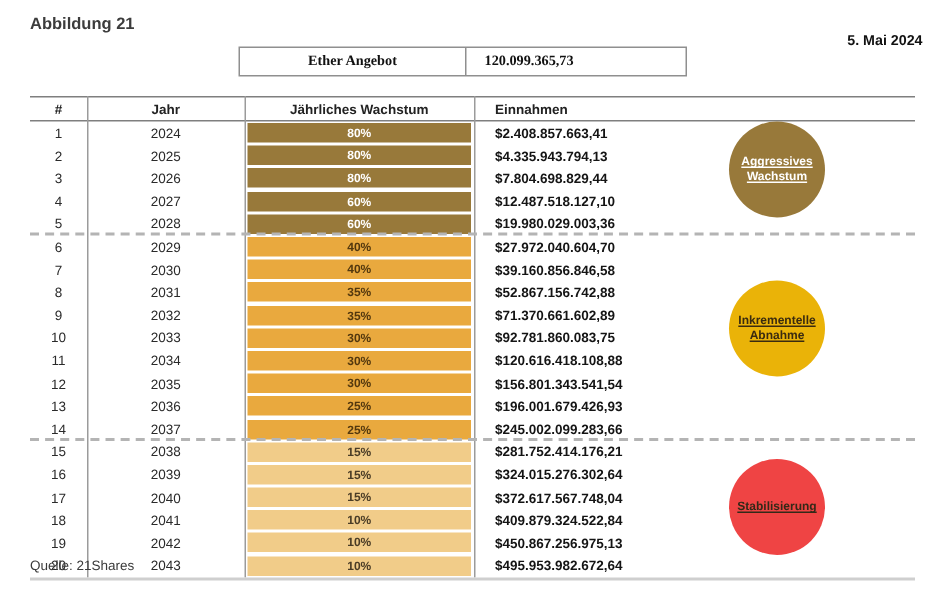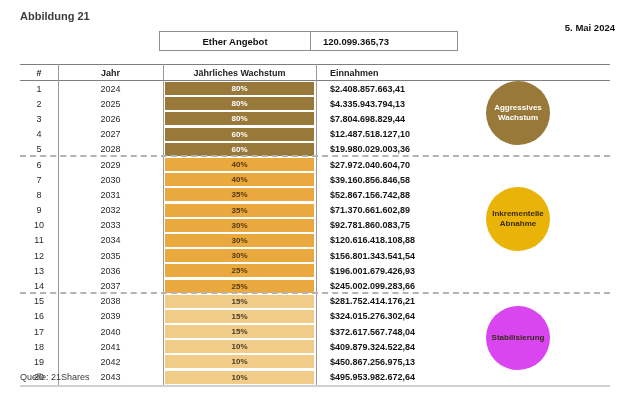--- a/index.html
+++ b/index.html
@@ -3,21 +3,21 @@
 <meta charset="utf-8">
 <style>
   * { margin:0; padding:0; box-sizing:border-box; }
   html,body { background:#ffffff; }
   .canvas {
     position:relative; width:624px; height:404px; background:#ffffff;
     font-family:"Liberation Sans", sans-serif; color:#1c1c1c; overflow:hidden;
   }
   .fig-title { position:absolute; left:20px; top:10px; font-size:11px; font-weight:bold; color:#3c3c3c; }
   .supply { position:absolute; left:159px; top:31px; width:299px; height:20px;
-            border:1px solid #8f8f8f; display:flex; font-size:9.5px; font-weight:bold; color:#111; }
+            border:1px solid #8f8f8f; display:flex; font-size:9.5px; font-weight:bold; color:#111;font-family:Liberation Serif, serif; }
   .supply-label { width:151px; border-right:1px solid #8f8f8f; display:flex; align-items:center; justify-content:center; }
   .supply-value { flex:1; display:flex; align-items:center; padding-left:12px; }
   .asof-date { position:absolute; right:9px; top:22px; font-size:9.5px; font-weight:bold; color:#111; }
 
   .thead { position:absolute; left:20px; top:64px; width:590px; height:17px;
            border-top:1px solid #7f7f7f; border-bottom:1px solid #7f7f7f;
            display:flex; align-items:center; font-weight:bold; font-size:9px; color:#222; }
   .tbody { position:absolute; left:20px; top:81px; width:590px; }
   .trow  { display:flex; align-items:center; height:15.2px; font-size:9px; color:#2a2a2a; }
   .c1 { width:38px; text-align:center; }
@@ -28,21 +28,21 @@
   .rev { font-weight:bold; color:#141414; }
   .bar { height:13px; line-height:13px; width:100%; text-align:center; font-size:8px; font-weight:bold; }
 
   .vline { position:absolute; top:64px; width:1px; height:321px; background:#9b9b9b; }
   .dash  { position:absolute; left:20px; width:590px; height:0; border-top:2px dashed #b4b4b4; }
   .bottomline { position:absolute; left:20px; top:385px; width:590px; height:2px; background:#cfcfcf; }
   .source { position:absolute; left:20px; top:372px; font-size:9px; color:#3a3a3a; }
 
   .circle { position:absolute; left:486px; width:64px; height:64px; border-radius:50%;
             display:flex; align-items:center; justify-content:center; text-align:center;
-            font-size:8px; font-weight:bold; white-space:pre-line; line-height:1.2; }
+            font-size:8px; font-weight:bold; white-space:pre-line; line-height:1.2;text-decoration:underline; }
 </style>
 </head>
 <body>
 
 <div class="canvas">
 
   <div class="fig-title">Abbildung 21</div>
 
   <div class="supply">
     <div class="supply-label">Ether Angebot</div>
@@ -226,17 +226,17 @@
   <div class="vline" style="left:316px;"></div>
 
   <div class="dash" style="top:155px;"></div>
   <div class="dash" style="top:292px;"></div>
   <div class="bottomline"></div>
 
   <div class="circle" style="top: 81px; background: rgb(152, 121, 58); color: rgb(255, 255, 255);">Aggressives
 Wachstum</div>
   <div class="circle" style="top: 187px; background: #eab308; color: rgb(58, 43, 16);">Inkrementelle
 Abnahme</div>
-  <div class="circle" style="top: 306px; background: #d946ef; color: rgb(51, 41, 24);">Stabilisierung</div>
+  <div class="circle" style="top: 306px; background: #ef4444; color: rgb(51, 41, 24);">Stabilisierung</div>
 
   <div class="source">Quelle: 21Shares</div>
 
 </div>
 
 </body></html>

